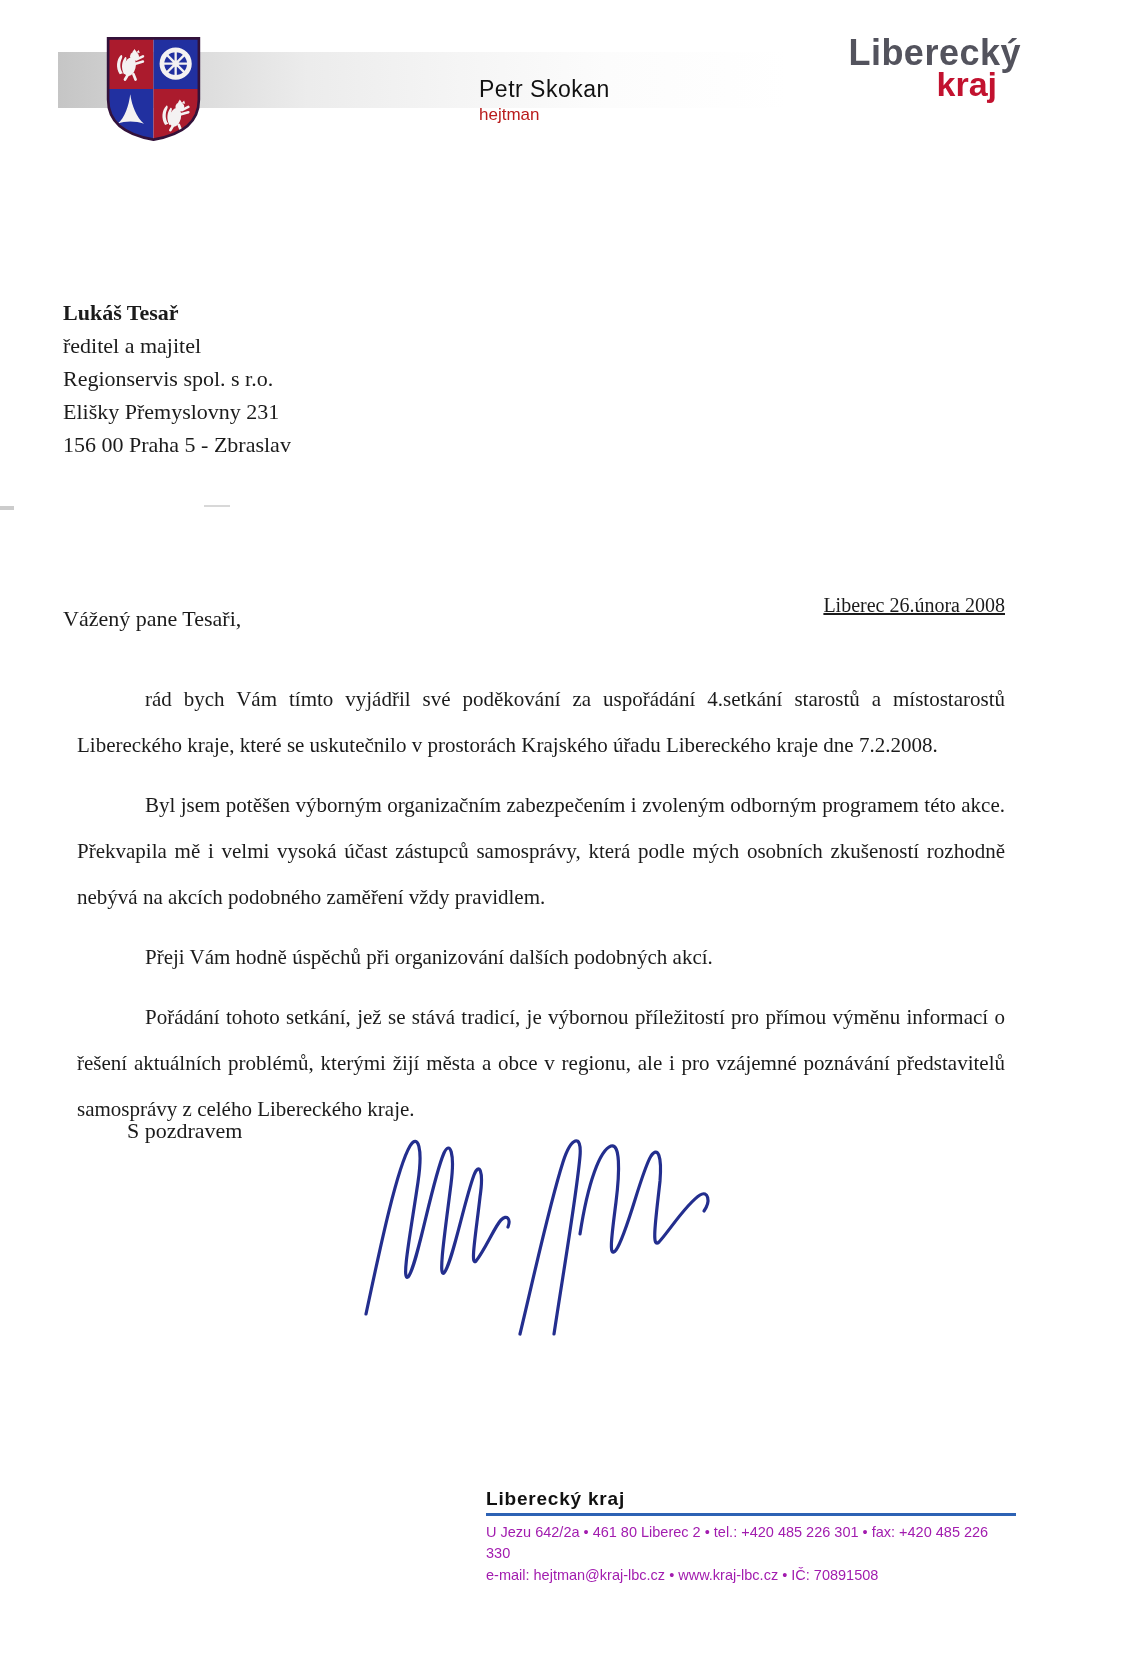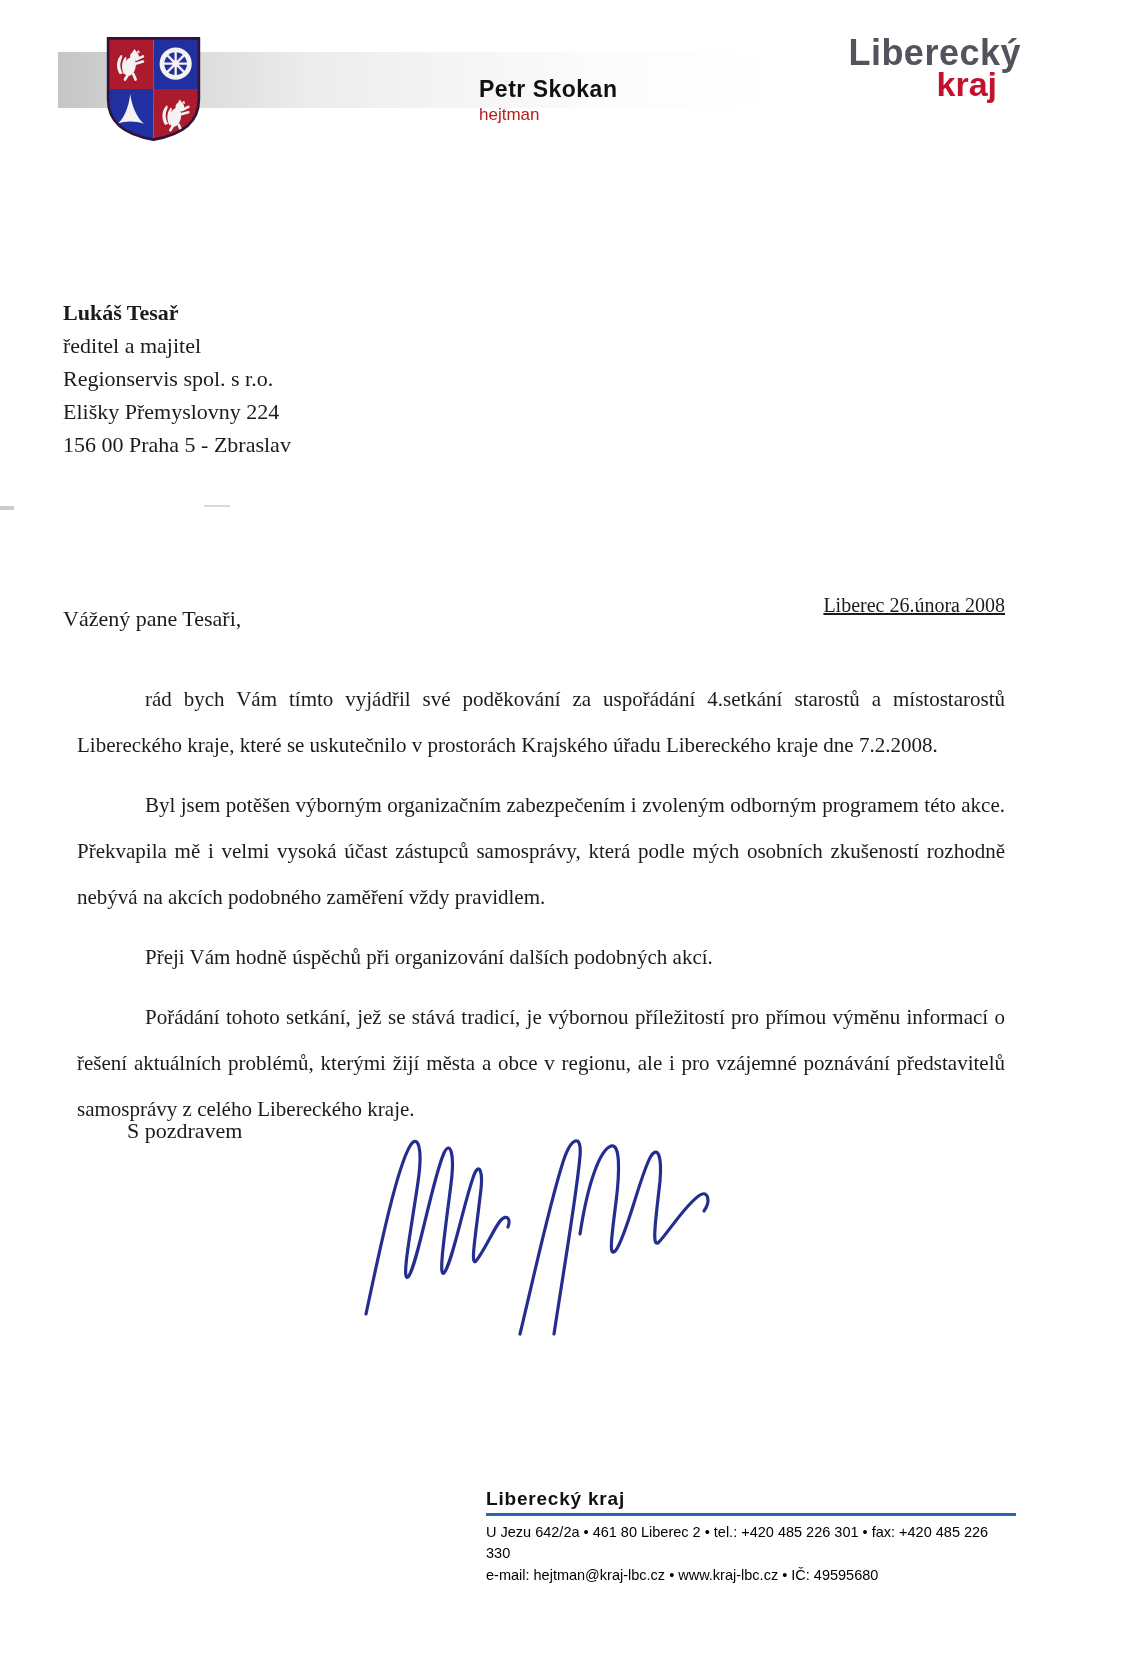--- a/index.html
+++ b/index.html
@@ -18,21 +18,21 @@
     background:linear-gradient(to right,
       rgba(150,150,150,.55) 0%,
       rgba(175,175,175,.45) 18%,
       rgba(200,200,200,.35) 34%,
       rgba(215,215,215,.25) 55%,
       rgba(230,230,230,.12) 75%,
       rgba(240,240,240,0) 100%);
   }
   .coa{position:absolute;left:106px;top:36px;}
   .sender{position:absolute;left:479px;top:76px;font-family:"Liberation Sans",sans-serif;}
-  .sender-name{font-size:23px;font-weight:bold;letter-spacing:.5px;color:#111;}
+  .sender-name{font-size:23px;font-weight:normal;letter-spacing:.5px;color:#111;}
   .sender-title{font-size:17px;color:#b91c1c;margin-top:2px;}
   .logo{position:absolute;right:112px;top:36px;text-align:right;font-family:"Liberation Sans",sans-serif;line-height:.95;}
   .logo-line1{font-size:36px;font-weight:bold;letter-spacing:.5px;}
   .logo-line2{font-size:34px;font-weight:bold;padding-right:24px;margin-top:-2px;}
   
   .artifact-dash{position:absolute;left:0;top:506px;width:14px;height:4px;background:#cccccc;}
   .artifact-dash2{position:absolute;left:204px;top:505px;width:26px;height:2px;background:#d8d8d8;}
   
   .recipient{position:absolute;left:63px;top:296px;font-size:22px;line-height:33px;}
   .recipient .bold{font-weight:bold;}
@@ -42,21 +42,21 @@
   
   .body-text{position:absolute;left:63px;top:662px;width:956px;font-size:21px;line-height:46px;}
   .body-text p{margin:14px;text-align:justify;text-indent:68px;}
   
   .closing{position:absolute;left:127px;top:1118px;font-size:22px;}
   .signature{position:absolute;left:348px;top:1108px;}
   
   .footer{position:absolute;left:486px;top:1488px;width:530px;font-family:"Liberation Sans",sans-serif;}
   .footer-org{font-size:19px;font-weight:bold;letter-spacing:.8px;color:#111;}
   .footer-rule{height:3px;margin-top:3px;}
-  .footer-line{font-size:14.5px;color:#000000;margin-top:6px;line-height:21px;}
+  .footer-line{font-size:14.5px;color:#a21caf;margin-top:6px;line-height:21px;}
   .footer-line + .footer-line{margin-top:1px;}
 </style>
 </head>
 <body>
 
 <div class="page">
 
   <div class="smudge"></div>
 
   <div class="coa">
@@ -108,21 +108,21 @@
     <div class="logo-line2" style="color:#c2122f;">kraj</div>
   </div>
 
   <div class="artifact-dash"></div>
   <div class="artifact-dash2"></div>
 
   <div class="recipient">
     <div class="bold">Lukáš Tesař</div>
     <div>ředitel a majitel</div>
     <div>Regionservis spol. s r.o.</div>
-    <div>Elišky Přemyslovny 224</div>
+    <div>Elišky Přemyslovny 231</div>
     <div>156 00 Praha 5 - Zbraslav</div>
   </div>
 
   <div class="dateline">Liberec 26.února 2008</div>
   <div class="salutation">Vážený pane Tesaři,</div>
 
   <div class="body-text">
     <p>rád bych Vám tímto vyjádřil své poděkování za uspořádání 4.setkání starostů a místostarostů Libereckého kraje, které se uskutečnilo v prostorách Krajského úřadu Libereckého kraje dne 7.2.2008.</p>
     <p>Byl jsem potěšen výborným organizačním zabezpečením i zvoleným odborným programem této akce. Překvapila mě i velmi vysoká účast zástupců samosprávy, která podle mých osobních zkušeností rozhodně nebývá na akcích podobného zaměření vždy pravidlem.</p>
     <p>Přeji Vám hodně úspěchů při organizování dalších podobných akcí.</p>
@@ -136,16 +136,16 @@
       <path d="M18,206 C30,150 48,62 62,38 C70,25 75,40 70,74 C63,122 53,174 60,169 C69,160 84,72 96,45 C102,32 107,45 103,76 C97,124 90,170 96,165 C104,156 116,94 126,67 C131,54 136,62 132,89 C128,125 122,159 128,153 C137,142 147,118 153,112 C159,106 163,111 160,119"></path>
       <path d="M172,226 C186,168 201,98 215,54 C223,29 234,25 232,48 C229,84 216,160 206,226"></path>
       <path d="M232,126 C240,74 252,42 263,38 C272,35 272,62 268,94 C264,126 260,152 268,142 C279,127 293,64 303,48 C310,38 314,48 312,73 C308,110 303,142 311,134 C322,122 338,96 352,87 C360,82 363,93 356,103"></path>
     </svg>
   </div>
 
   <div class="footer">
     <div class="footer-org">Liberecký kraj</div>
     <div class="footer-rule" style="background:#2d62b4;"></div>
     <div class="footer-line">U Jezu 642/2a • 461 80 Liberec 2 • tel.: +420 485 226 301 • fax: +420 485 226 330</div>
-    <div class="footer-line">e-mail: hejtman@kraj-lbc.cz • www.kraj-lbc.cz • IČ: 49595680</div>
+    <div class="footer-line">e-mail: hejtman@kraj-lbc.cz • www.kraj-lbc.cz • IČ: 70891508</div>
   </div>
 
 </div>
 
 </body></html>

